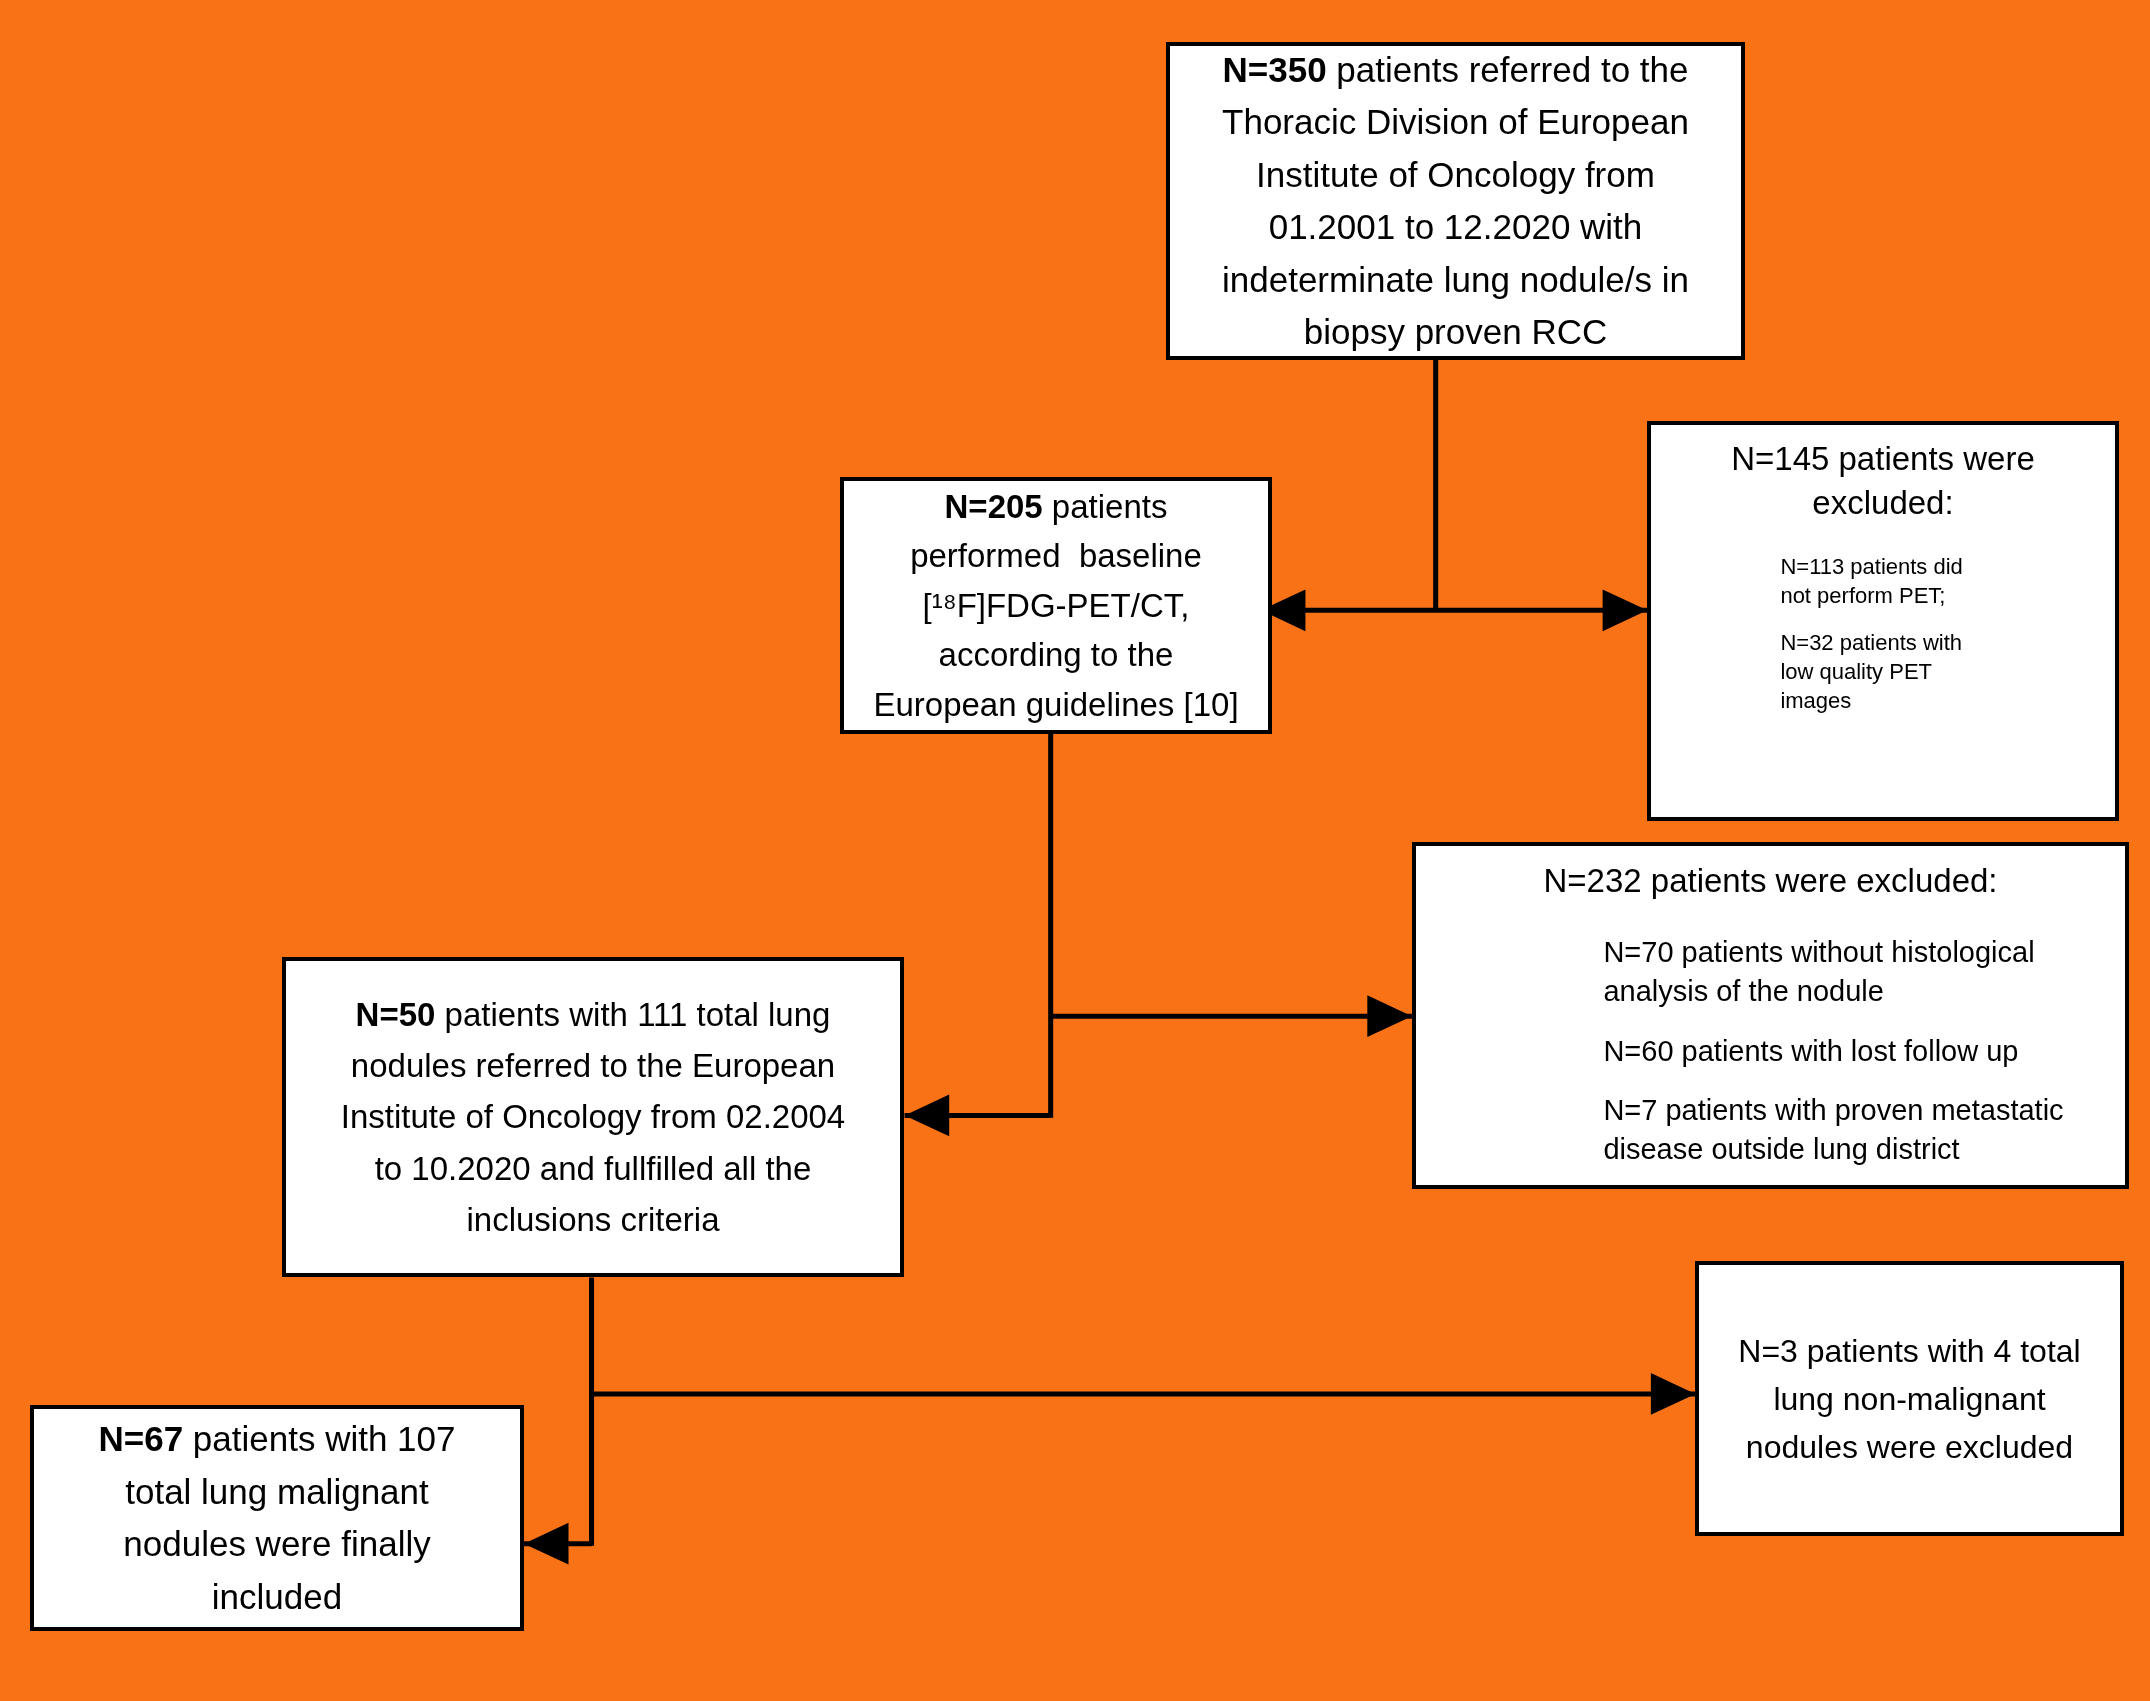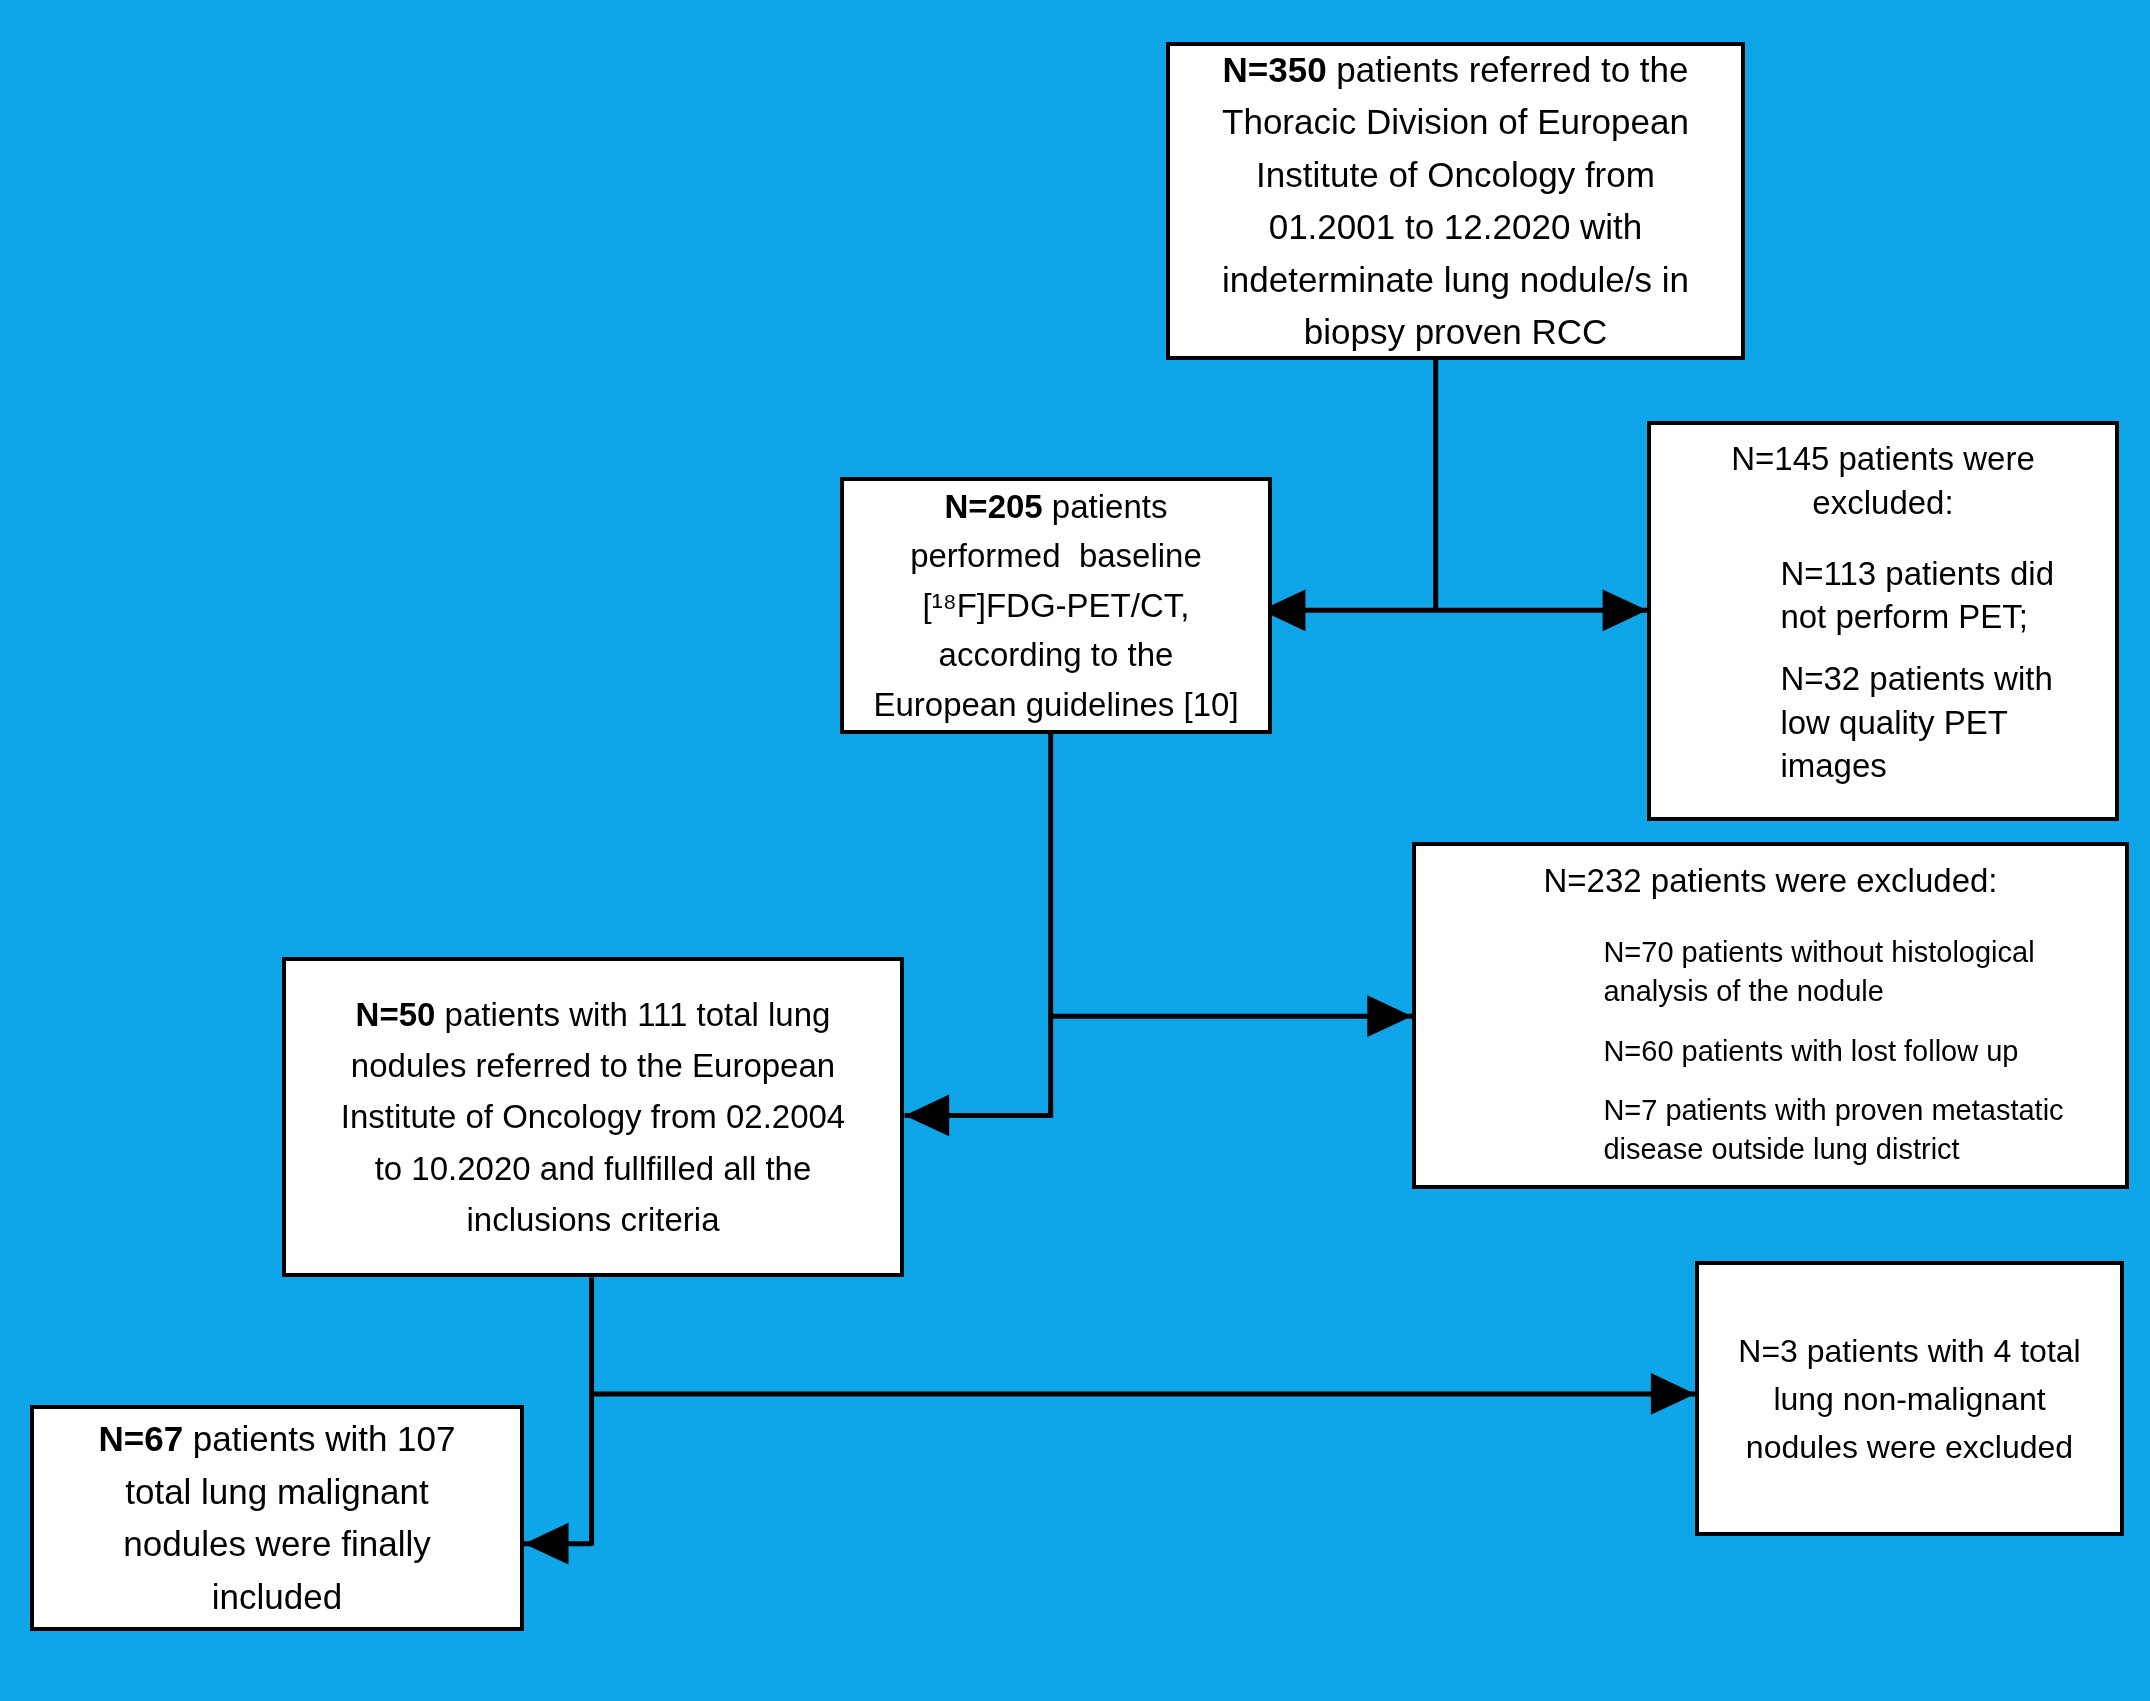--- a/index.html
+++ b/index.html
@@ -1,19 +1,19 @@
 <!DOCTYPE html>
 <html style="font-size:11.5px"><head>
 <meta charset="utf-8">
 <style>
   html,body{margin:0;padding:0;background:#ffffff;}
   .canvas{
     position:relative;
     width:2151px;height:1702px;
-    background:#0ea5e9;
+    background:#f97316;
     color:#000000;
     font-family:"Liberation Sans", sans-serif;
     overflow:hidden;
   }
   .connectors{
     position:absolute;left:0;top:0;width:2151px;height:1702px;
     pointer-events:none;
   }
   .box{
     position:absolute;
@@ -43,21 +43,21 @@
     text-align:left;
   }
   .list .heading{
     text-align:center;
     white-space:pre;
   }
   .list .item{white-space:pre;}
 
   #box-145{left:1647px;top:421px;width:472px;height:400px;padding:11.5px 14.4px 0 14.4px;}
   #box-145 .heading{font-size:33px;line-height:1.35;}
-  #box-145 .item{font-size:33px;line-height:1.32;padding-left:115px;}
+  #box-145 .item{font-size:22px;line-height:1.32;padding-left:115px;}
   #box-145 .item.first{margin-top:26px;}
   #box-145 .item.next{margin-top:18.7px;}
 
   #box-135{left:1412px;top:842px;width:717px;height:347px;padding:14.4px 14.4px 0 14.4px;}
   #box-135 .heading{font-size:33px;line-height:1.30;}
   #box-135 .item{font-size:29px;line-height:1.35;padding-left:173px;}
   #box-135 .item.first{margin-top:30px;}
   #box-135 .item.next{margin-top:20px;}
 </style>
 </head>

